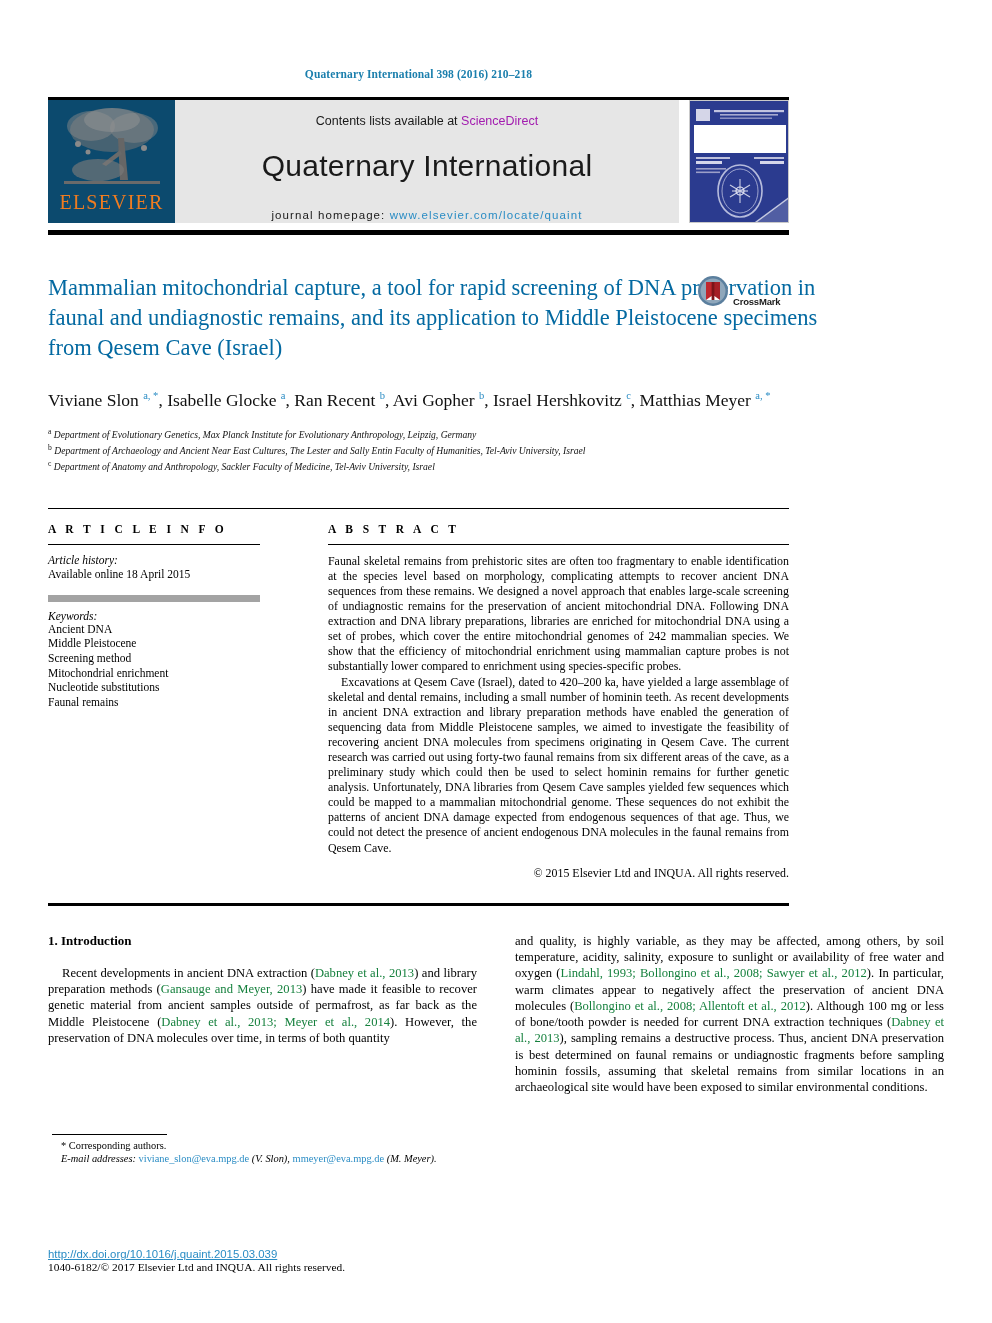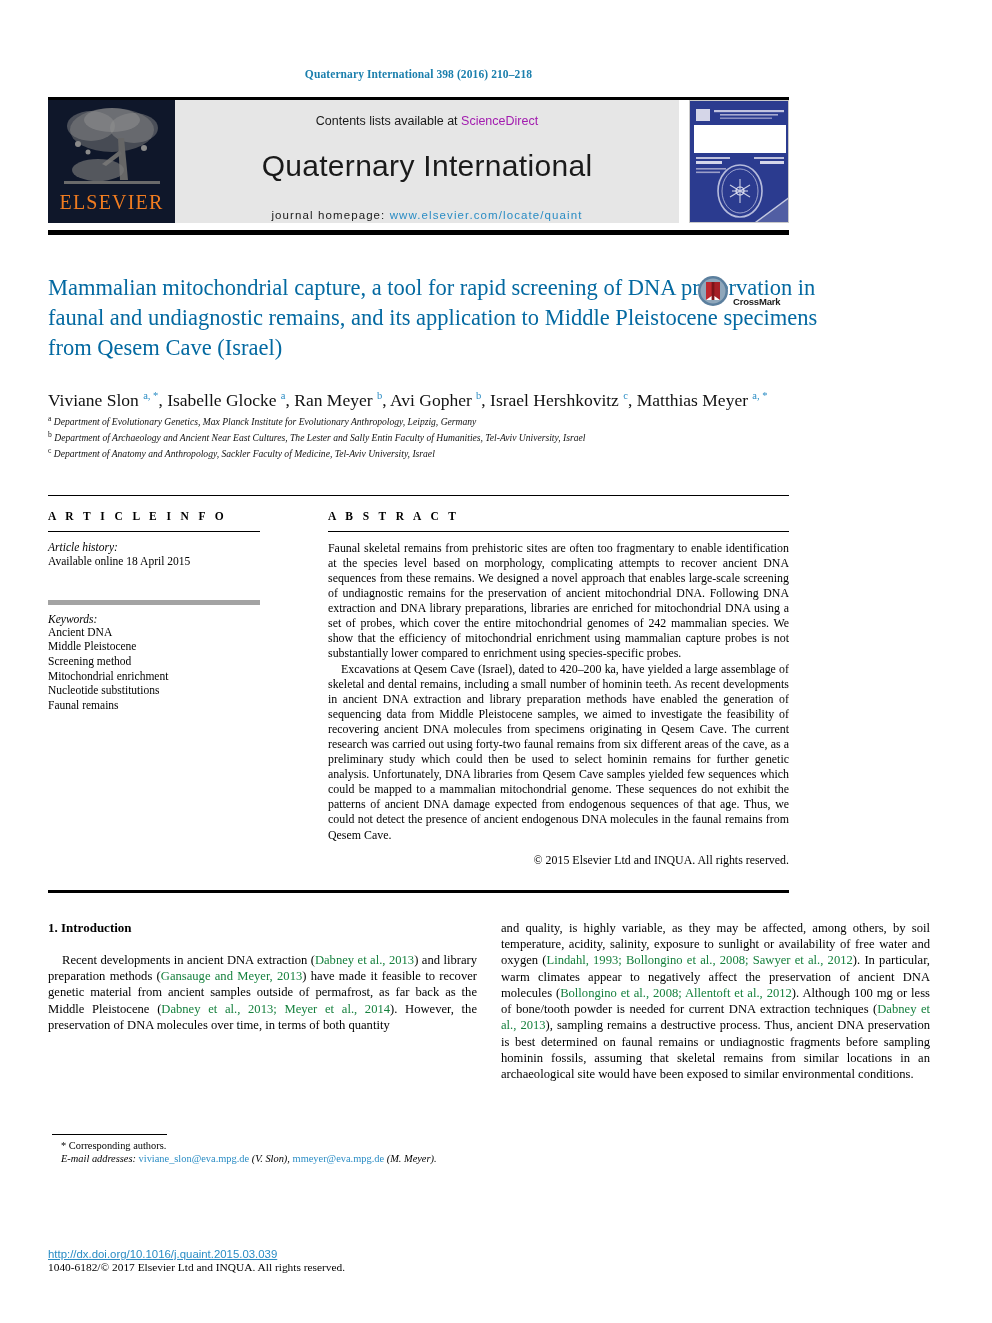--- a/index.html
+++ b/index.html
@@ -35,21 +35,21 @@
     border-top: 3px solid #000;
   }
   .elsevier-logo {
     width: 127px;
     flex: 0 0 127px;
     display: flex;
     flex-direction: column;
     align-items: center;
     justify-content: flex-start;
     padding-top: 4px;
-    background: #0f172a;
+    background: #0c4a6e;
   }
   .tree-svg { display:block; }
   .elsevier-word {
     font-family: "Liberation Serif", serif;
     font-size: 20px;
     letter-spacing: 1.2px;
     color: #f07c20;
     margin-top: 1px;
     font-weight: 400;
   }
@@ -124,21 +124,21 @@
   }
   .authors {
     font-family: "Liberation Serif", serif;
     font-size: 17.5px;
     line-height: 25px;
     margin-top: 20px;
     color: #111;
     width: 800px;
   }
   .authors sup { color: #2a8cc4; font-size: 10.5px; }
-  .affiliations { }
+  .affiliations { margin-top: 13px; }
   .affil {
     font-family: "Liberation Serif", serif;
     font-style: italic;
     font-size: 9.6px;
     line-height: 12.8px;
     color: #111;
   }
   .affil sup { font-style: normal; font-size: 7.6px; }
 
   
@@ -153,21 +153,21 @@
   .sectlabel {
     font-family: "Liberation Serif", serif;
     font-size: 11.5px;
     font-weight: bold;
     letter-spacing: 3.4px;
     color: #000;
   }
   .hairline { border-top: 1px solid #000; margin-top: 9px; }
   .hist { margin-top: 8px; font-size: 11.5px; line-height: 14.5px; }
   .hist .lbl { font-style: italic; }
-  .kwblock { margin-top: 31px; border-top: 5px solid #a3a3a3; padding-top: 8px; }
+  .kwblock { margin-top: 13px; border-top: 7px solid #a3a3a3; padding-top: 8px; }
   .kwtitle { font-style: italic; font-size: 11.5px; }
   .kwlist { font-size: 11.5px; line-height: 14.6px; margin-top: 0px; }
 
   .abstract-rule { border-top: 1px solid #000; margin-top: 9px; }
   .abs-p {
     font-size: 11.9px;
     line-height: 15.1px;
     text-align: justify;
     margin: 9px 0 0 0;
     color: #000;
@@ -178,21 +178,21 @@
     text-align: right;
     margin-top: 10px;
   }
 
   .rule-bottom { margin: 22px 48px 0 48px; border-top: 3px solid #000; }
 
   
   .body2col {
     margin: 27px 48px 0 48px;
     display: flex;
-    gap: 24px;
+    gap: 38px;
   }
   .bodycol { width: 429px; flex: 0 0 429px; }
   .h1 {
     font-family: "Liberation Serif", serif;
     font-size: 13px;
     font-weight: bold;
     margin: 0 0 0 0;
   }
   .bodytext {
     font-size: 12.6px;
@@ -318,21 +318,21 @@
         <circle cx="16" cy="16" r="12.5" fill="#8fa7bb"></circle>
         <path d="M9 7 h7 v18 h-7 z" fill="#c0272d"></path>
         <path d="M16 7 h7 v18 h-7 z" fill="#a51f26"></path>
         <path d="M9 25 h14 l-7 -5 z" fill="#ffffff"></path>
         <rect x="14.6" y="7" width="2.8" height="18" fill="#7a1419"></rect>
       </svg>
       <span class="crossmark-text">CrossMark</span>
     </div>
 
     <div class="authors">
-      <span><span>Viviane Slon</span> <sup>a, *</sup><span>, </span></span><span><span>Isabelle Glocke</span> <sup>a</sup><span>, </span></span><span><span>Ran Meyer</span> <sup>b</sup><span>, </span></span><span><span>Avi Gopher</span> <sup>b</sup><span>, </span></span><span><span>Israel Hershkovitz</span> <sup>c</sup><span>, </span></span><span><span>Matthias Meyer</span> <sup>a, *</sup></span>
+      <span><span>Viviane Slon</span> <sup>a, *</sup><span>, </span></span><span><span>Isabelle Glocke</span> <sup>a</sup><span>, </span></span><span><span>Ran Recent</span> <sup>b</sup><span>, </span></span><span><span>Avi Gopher</span> <sup>b</sup><span>, </span></span><span><span>Israel Hershkovitz</span> <sup>c</sup><span>, </span></span><span><span>Matthias Meyer</span> <sup>a, *</sup></span>
     </div>
 
     <div class="affiliations">
       <div class="affil"><sup>a</sup> <span>Department of Evolutionary Genetics, Max Planck Institute for Evolutionary Anthropology, Leipzig, Germany</span></div>
       <div class="affil"><sup>b</sup> <span>Department of Archaeology and Ancient Near East Cultures, The Lester and Sally Entin Faculty of Humanities, Tel-Aviv University, Israel</span></div>
       <div class="affil"><sup>c</sup> <span>Department of Anatomy and Anthropology, Sackler Faculty of Medicine, Tel-Aviv University, Israel</span></div>
     </div>
   </div>
 
   <div class="infoabs">

